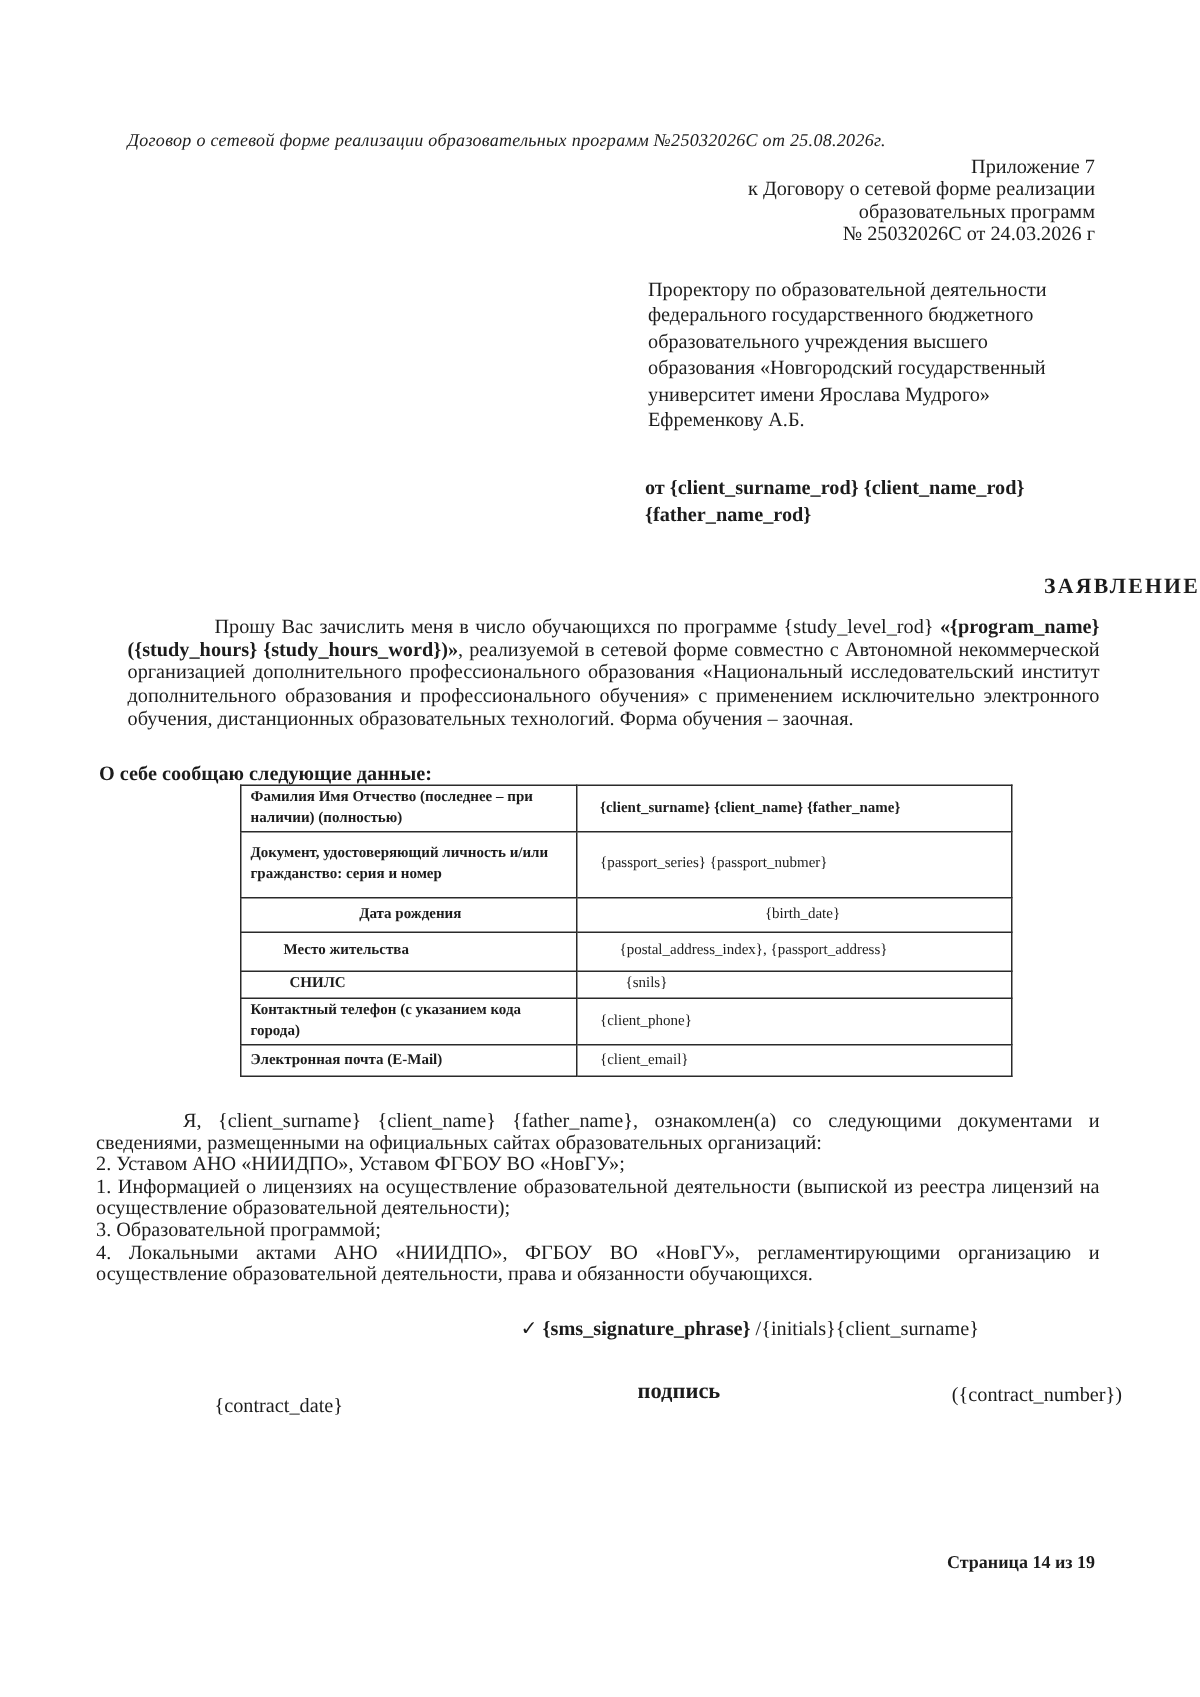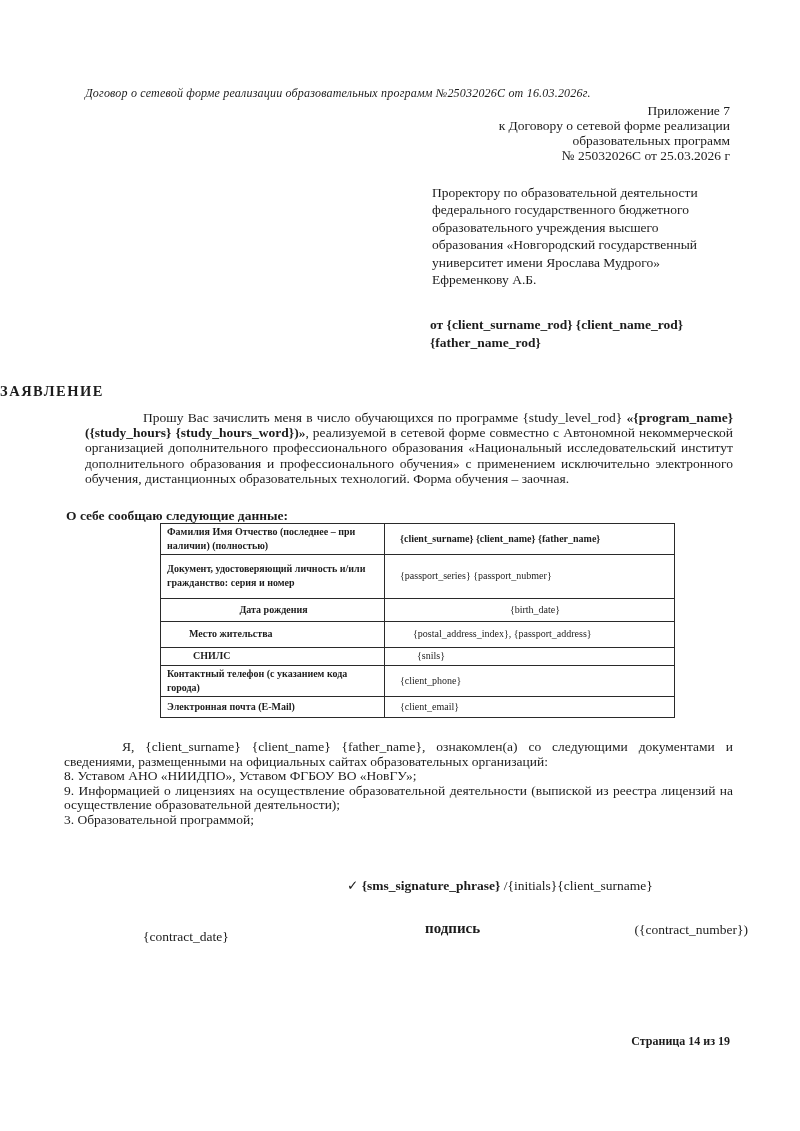--- a/index.html
+++ b/index.html
@@ -34,21 +34,21 @@
   }
   .from-block {
     left: 430px; top: 316px;
     width: 302px;
     font-weight: bold;
     font-size: 13.5px;
     line-height: 18px;
   }
   .app-title {
     left: 0; right: 0; top: 383px;
-    text-align: left;
+    text-align: right;
     font-weight: bold;
     font-size: 14.5px;
     letter-spacing: 1.5px;
   }
   .request {
     left: 85px; top: 410px;
     width: 648px;
     font-size: 13.5px;
     line-height: 15.2px;
     text-align: justify;
@@ -104,27 +104,27 @@
     right: 70px; top: 1034px;
     font-weight: bold;
     font-size: 12px;
   }
 </style>
 </head>
 <body>
 
 <div class="page">
 
-  <div class="abs contract-ref">Договор о сетевой форме реализации образовательных программ №25032026С от 16.03.2026г.</div>
+  <div class="abs contract-ref">Договор о сетевой форме реализации образовательных программ №25032026С от 25.08.2026г.</div>
 
   <div class="abs appendix">
     <div>Приложение 7</div>
     <div>к Договору о сетевой форме реализации</div>
     <div>образовательных программ</div>
-    <div>№ 25032026С  от 25.03.2026 г</div>
+    <div>№ 25032026С  от 24.03.2026 г</div>
   </div>
 
   <div class="abs addressee">
     <div>Проректору по образовательной деятельности</div>
     <div>федерального государственного бюджетного</div>
     <div>образовательного учреждения высшего</div>
     <div>образования «Новгородский государственный</div>
     <div>университет имени Ярослава Мудрого»</div>
     <div>Ефременкову А.Б.</div>
   </div>
@@ -168,23 +168,24 @@
       </tr>
       <tr>
         <td class="lbl">Электронная почта (E-Mail)</td>
         <td class="val">{client_email}</td>
       </tr>
     </tbody>
   </table>
 
   <div class="abs ack">
     <div class="intro">Я, {client_surname} {client_name} {father_name}, ознакомлен(а) со следующими документами и сведениями, размещенными на официальных сайтах образовательных организаций:</div>
-    <div>8. Уставом АНО «НИИДПО»,  Уставом  ФГБОУ ВО «НовГУ»;</div>
-    <div>9. Информацией о лицензиях на осуществление образовательной деятельности (выпиской из реестра лицензий на осуществление образовательной деятельности);</div>
+    <div>2. Уставом АНО «НИИДПО»,  Уставом  ФГБОУ ВО «НовГУ»;</div>
+    <div>1. Информацией о лицензиях на осуществление образовательной деятельности (выпиской из реестра лицензий на осуществление образовательной деятельности);</div>
     <div>3. Образовательной программой;</div>
+    <div>4. Локальными актами АНО «НИИДПО», ФГБОУ ВО «НовГУ»,  регламентирующими организацию и осуществление образовательной деятельности, права и обязанности обучающихся.</div>
   </div>
 
   <div class="abs sig-date">{contract_date}</div>
 
   <div class="abs sig-line"><span>✓ </span><span class="b">{sms_signature_phrase}</span><span> /{initials}{client_surname}</span></div>
 
   <div class="abs sig-caption">подпись</div>
 
   <div class="abs contract-num">({contract_number})</div>
 

